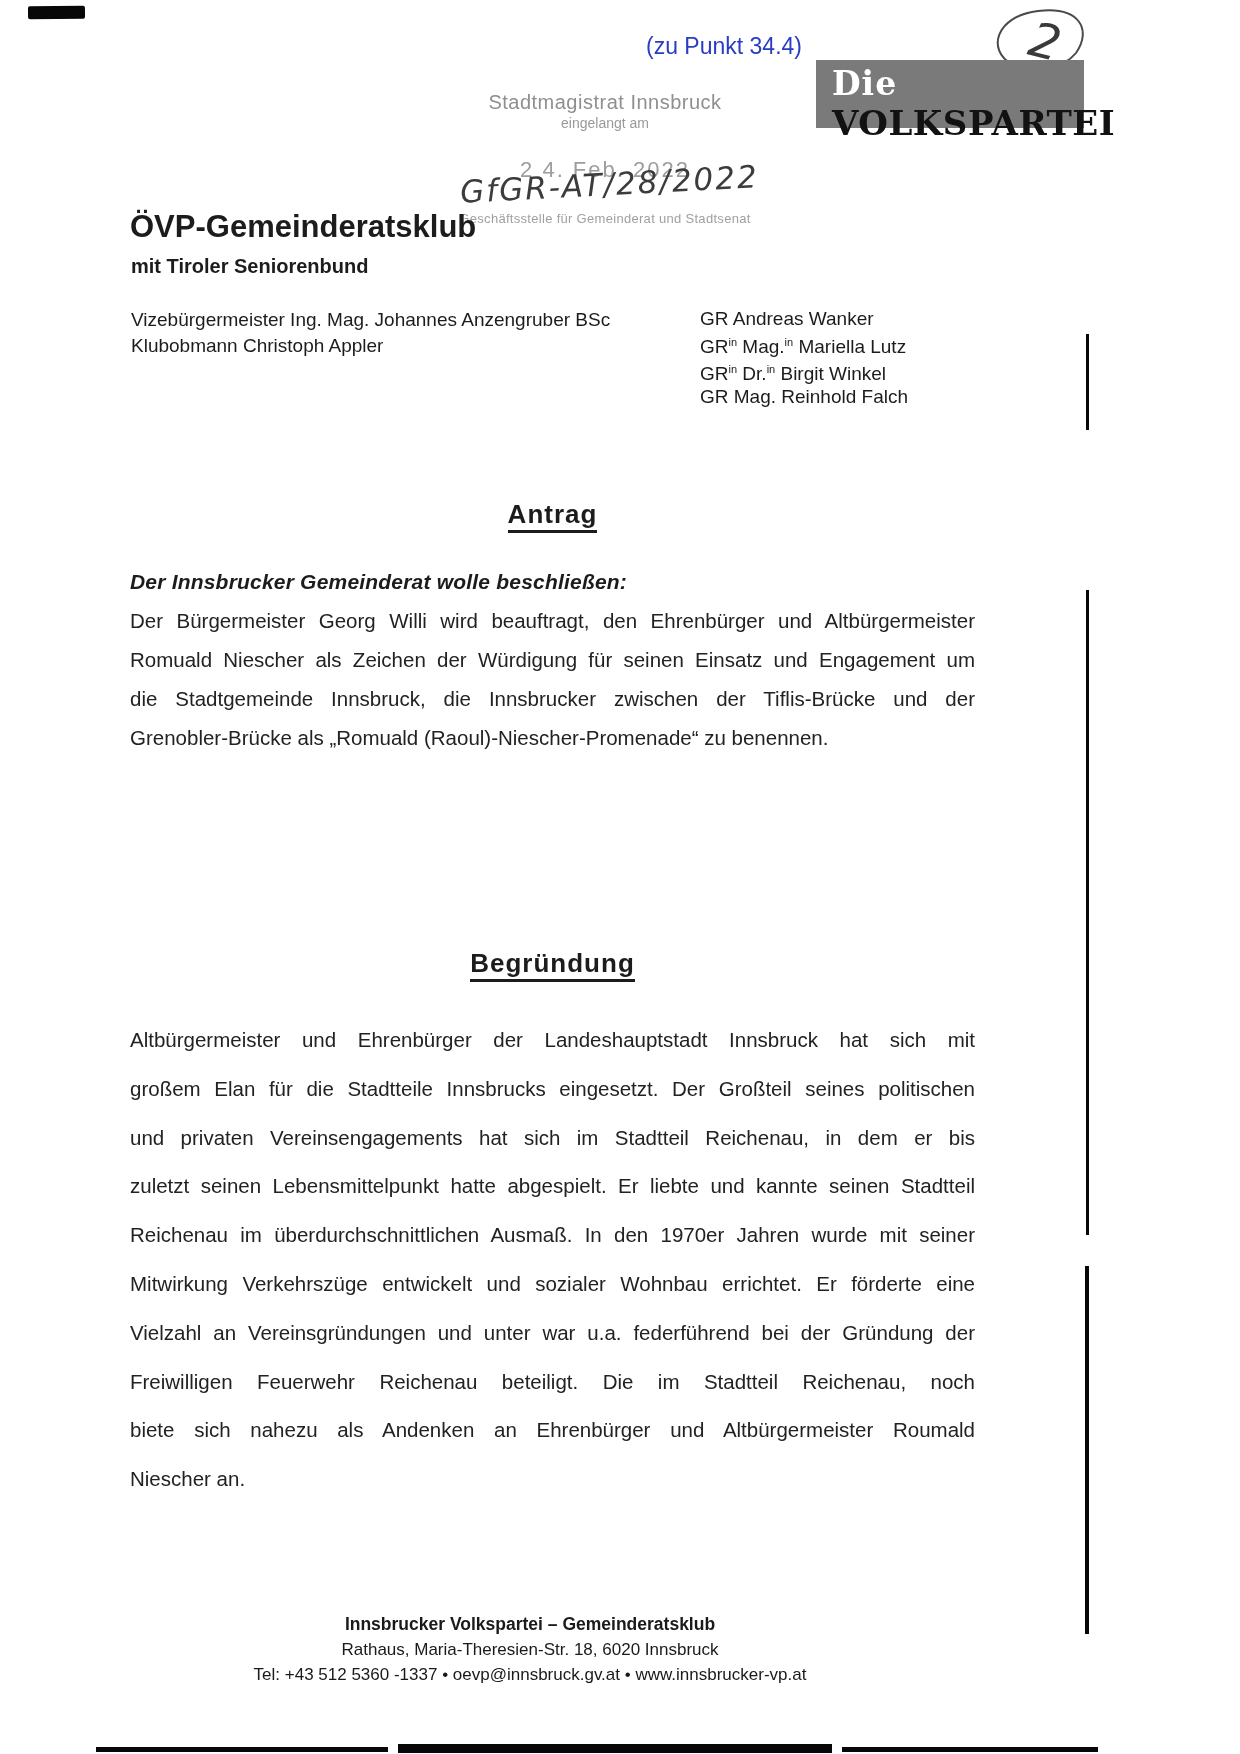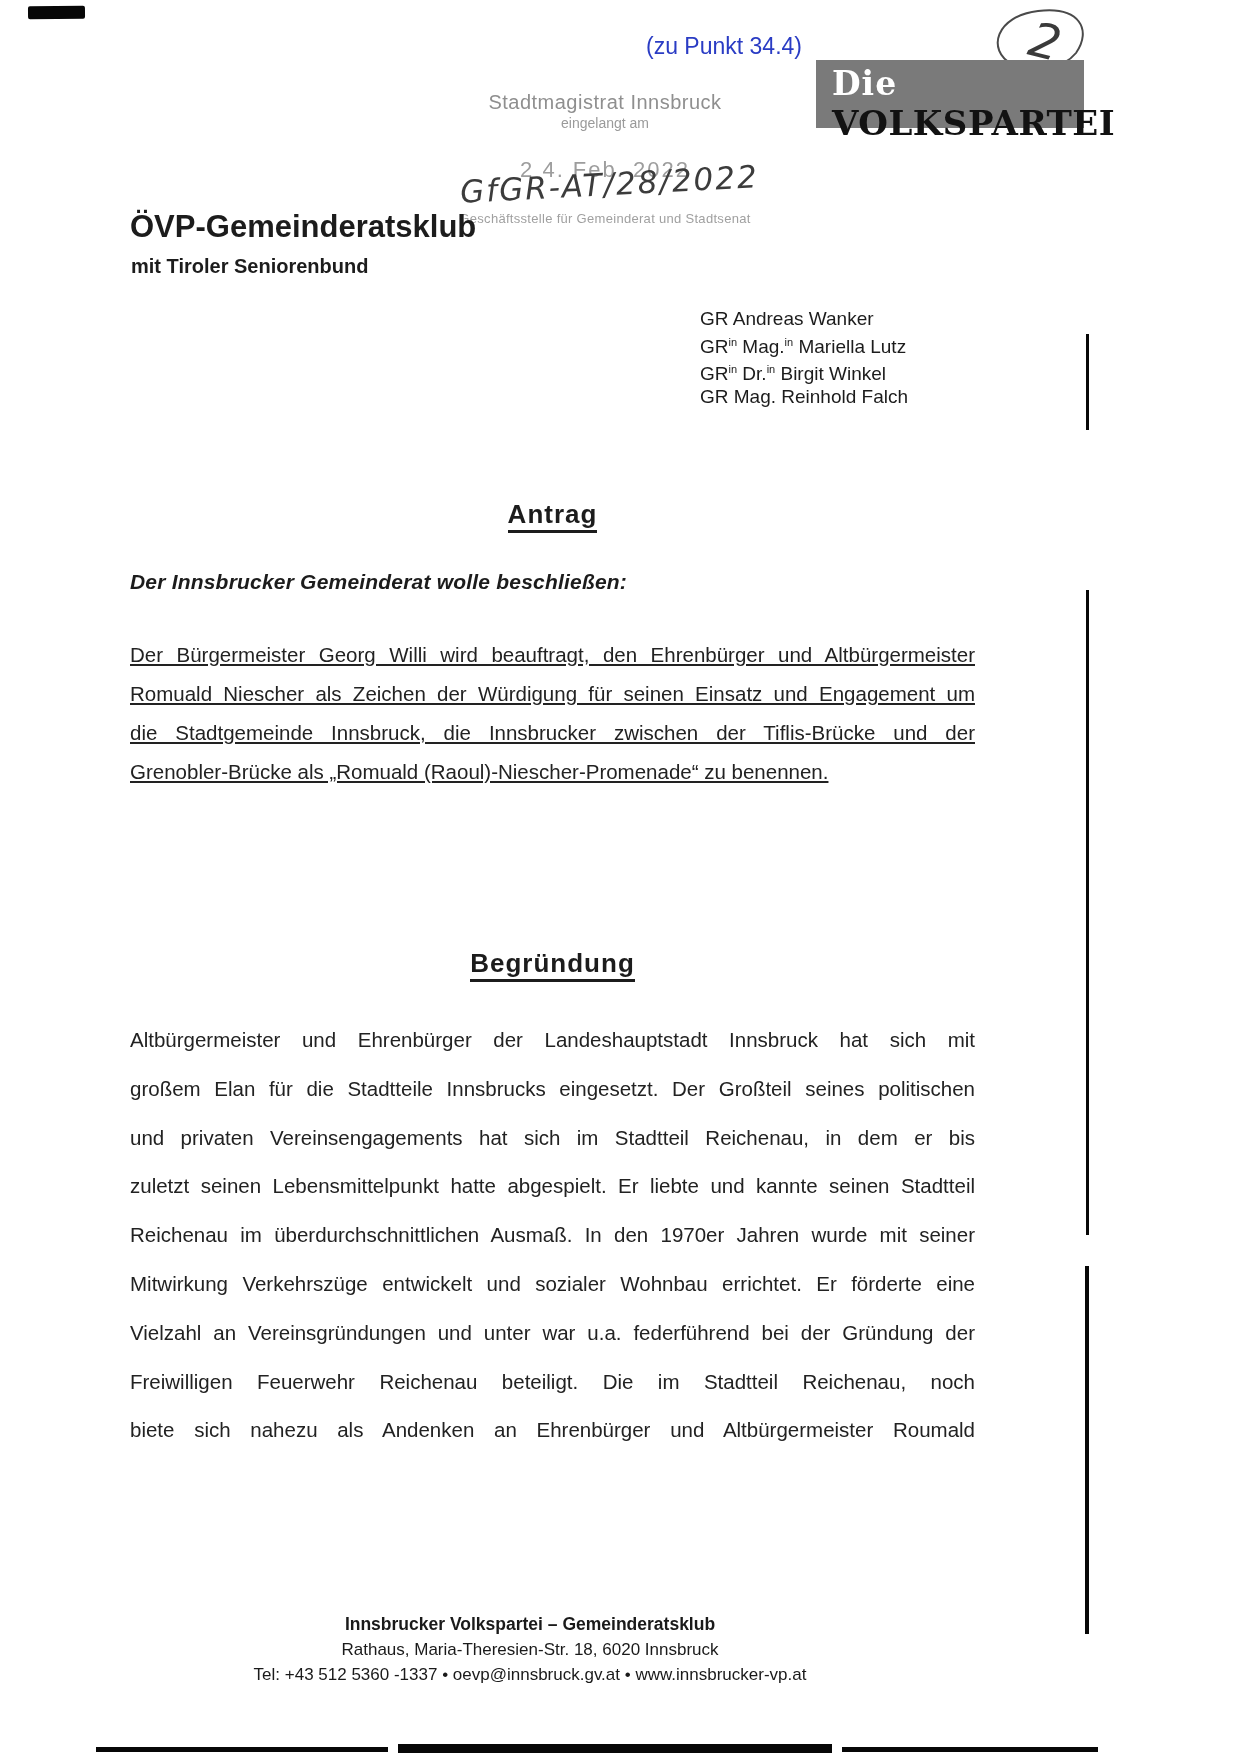--- a/index.html
+++ b/index.html
@@ -56,21 +56,21 @@
   }
   .motion-heading { top:499px; }
   .just-heading   { top:948px; }
 
   .motion-lead {
     position:absolute; top:570px; left:130px; font-size:21px;
     font-weight:bold; font-style:italic; letter-spacing:0.2px;
   }
 
   .body-block { position:absolute; left:130px; width:845px; font-size:20.5px; color:#222222; }
-  .motion-body { top:635px;text-decoration:underline; }
+  .motion-body { top:601px; }
   .motion-body .jline { line-height:39px; }
   .just-body { top:1016px; }
   .just-body .jline { line-height:48.8px; }
   .jline { text-align:justify; text-align-last:justify; white-space:normal; }
   .jline.last { text-align-last:auto; }
 
   .footer { position:absolute; top:1612px; left:105px; width:850px; text-align:center; color:#1a1a1a; }
   .footer .org     { font-weight:bold; font-size:17.5px; line-height:25px; }
   .footer .addr    { font-size:17px; line-height:25px; }
   .footer .contact { font-size:17px; line-height:25px; }
@@ -105,20 +105,24 @@
     <div class="received">eingelangt am</div>
     <div class="date">2 4. Feb. 2022</div>
     <div class="office">Geschäftsstelle für Gemeinderat und Stadtsenat</div>
   </div>
 
   <div class="handwritten-ref">GfGR-AT/28/2022</div>
 
   <div class="sender-title">ÖVP-Gemeinderatsklub</div>
   <div class="sender-subtitle">mit Tiroler Seniorenbund</div>
 
+  <div class="officials-left">
+    <div>Vizebürgermeister Ing. Mag. Johannes Anzengruber BSc</div>
+    <div>Klubobmann Christoph Appler</div>
+  </div>
 
   <div class="officials-right">
     <div><span>GR Andreas Wanker</span></div>
     <div><span>GR</span><sup>in</sup><span> Mag.</span><sup>in</sup><span> Mariella Lutz</span></div>
     <div><span>GR</span><sup>in</sup><span> Dr.</span><sup>in</sup><span> Birgit Winkel</span></div>
     <div><span>GR Mag. Reinhold Falch</span></div>
   </div>
 
   <div class="section-heading motion-heading">
     <span class="hd">Antrag</span>
@@ -137,20 +141,21 @@
   <div class="body-block just-body">
       <div class="jline">Altbürgermeister und Ehrenbürger der Landeshauptstadt Innsbruck hat sich mit</div>
       <div class="jline">großem Elan für die Stadtteile Innsbrucks eingesetzt. Der Großteil seines politischen</div>
       <div class="jline">und privaten Vereinsengagements hat sich im Stadtteil Reichenau, in dem er bis</div>
       <div class="jline">zuletzt seinen Lebensmittelpunkt hatte abgespielt. Er liebte und kannte seinen Stadtteil</div>
       <div class="jline">Reichenau im überdurchschnittlichen Ausmaß. In den 1970er Jahren wurde mit seiner</div>
       <div class="jline">Mitwirkung Verkehrszüge entwickelt und sozialer Wohnbau errichtet. Er förderte eine</div>
       <div class="jline">Vielzahl an Vereinsgründungen und unter war u.a. federführend bei der Gründung der</div>
       <div class="jline">Freiwilligen Feuerwehr Reichenau beteiligt. Die im Stadtteil Reichenau, noch</div>
       <div class="jline">biete sich nahezu als Andenken an Ehrenbürger und Altbürgermeister Roumald</div>
+      <div class="jline last">Niescher an.</div>
     </div>
 
   <div class="footer">
     <div class="org">Innsbrucker Volkspartei – Gemeinderatsklub</div>
     <div class="addr">Rathaus, Maria-Theresien-Str. 18, 6020 Innsbruck</div>
     <div class="contact">Tel: +43 512 5360 -1337 • oevp@innsbruck.gv.at • www.innsbrucker-vp.at</div>
   </div>
 
 </div>
 

